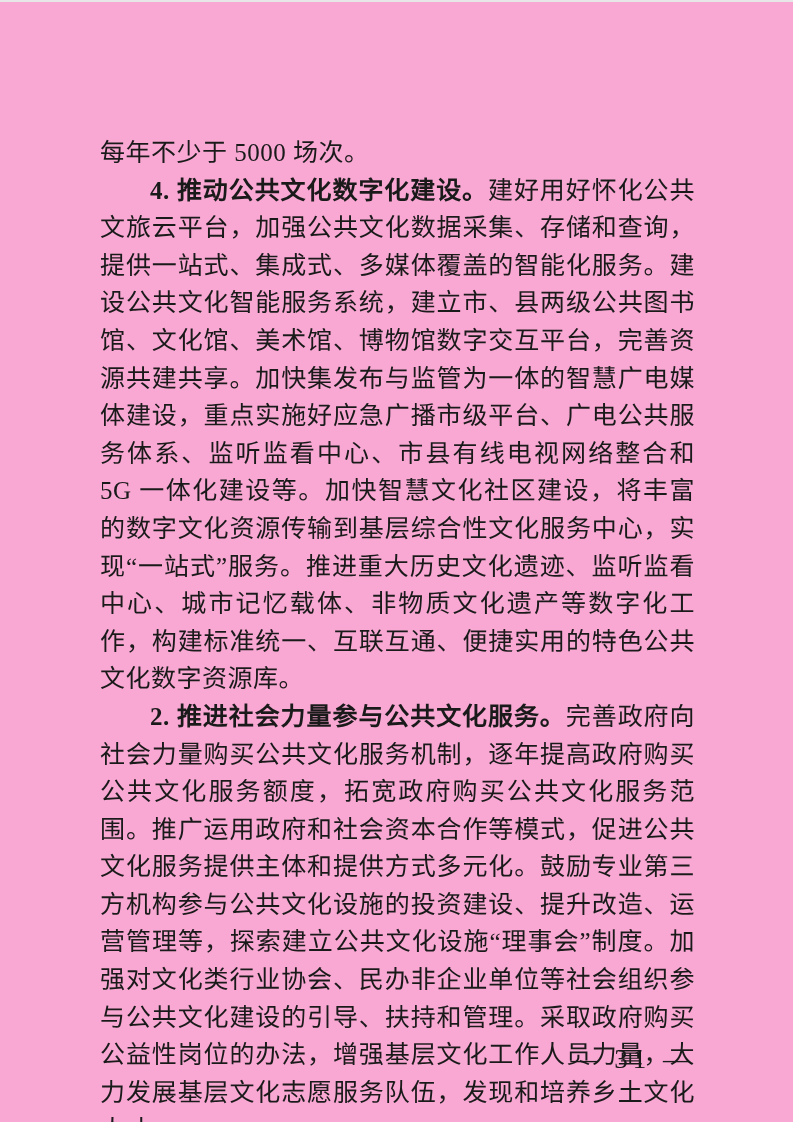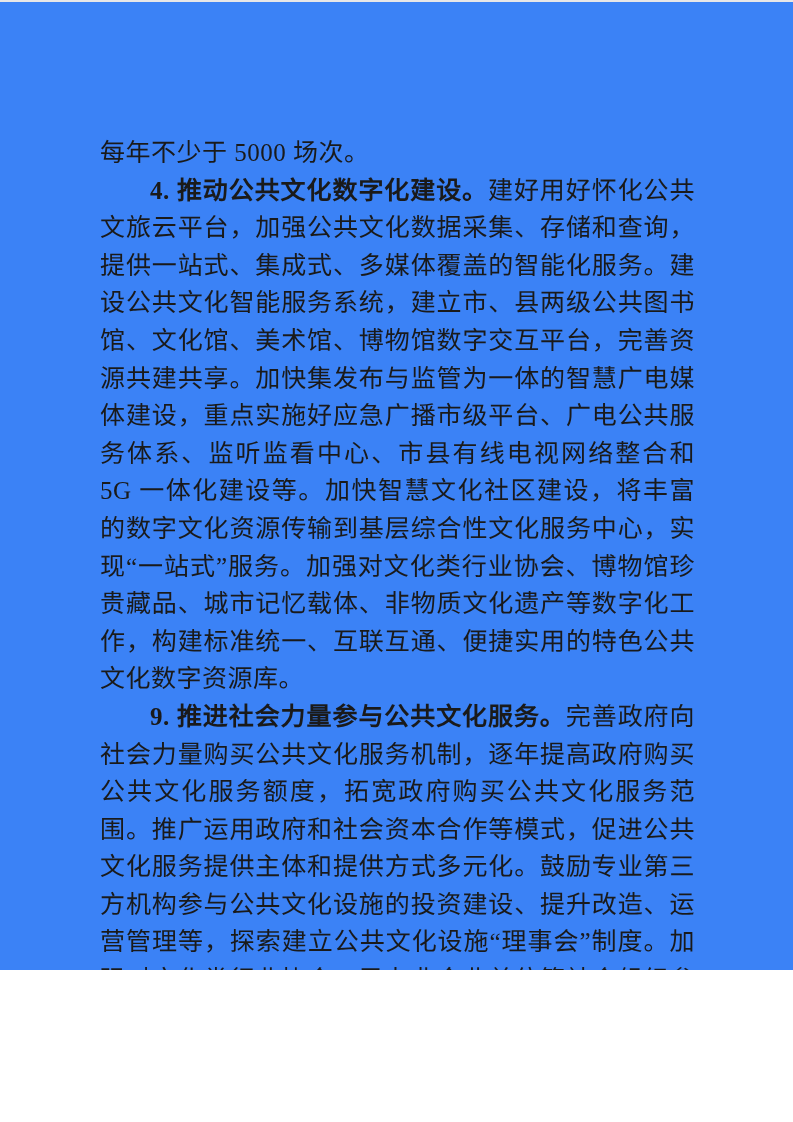--- a/index.html
+++ b/index.html
@@ -3,22 +3,22 @@
 <meta charset="utf-8">
 <style>
   html, body {
     margin: 0;
     padding: 0;
     background: #ffffff;
   }
   .page {
     position: relative;
     width: 793px;
-    height: 970px;
-    background: #3b82f6;
+    height: 1122px;
+    background: #f9a8d4;
     color: #1a1a1a;
     font-family: "Liberation Serif", "DejaVu Serif", serif;
     overflow: hidden;
     box-sizing: border-box;
   }
   
   .scan-edge {
     position: absolute;
     top: 0;
     left: 0;
@@ -60,22 +60,22 @@
 </head>
 <body>
 
 <div class="page">
   <div class="scan-edge"></div>
 
   <div class="page-body">
     <p class="para continuation">每年不少于 5000 场次。</p>
 
     <p class="para indented">
-      <span class="lead">4. 推动公共文化数字化建设。</span><span>建好用好怀化公共文旅云平台，加强公共文化数据采集、存储和查询，提供一站式、集成式、多媒体覆盖的智能化服务。建设公共文化智能服务系统，建立市、县两级公共图书馆、文化馆、美术馆、博物馆数字交互平台，完善资源共建共享。加快集发布与监管为一体的智慧广电媒体建设，重点实施好应急广播市级平台、广电公共服务体系、监听监看中心、市县有线电视网络整合和 5G 一体化建设等。加快智慧文化社区建设，将丰富的数字文化资源传输到基层综合性文化服务中心，实现“一站式”服务。加强对文化类行业协会、博物馆珍贵藏品、城市记忆载体、非物质文化遗产等数字化工作，构建标准统一、互联互通、便捷实用的特色公共文化数字资源库。</span>
+      <span class="lead">4. 推动公共文化数字化建设。</span><span>建好用好怀化公共文旅云平台，加强公共文化数据采集、存储和查询，提供一站式、集成式、多媒体覆盖的智能化服务。建设公共文化智能服务系统，建立市、县两级公共图书馆、文化馆、美术馆、博物馆数字交互平台，完善资源共建共享。加快集发布与监管为一体的智慧广电媒体建设，重点实施好应急广播市级平台、广电公共服务体系、监听监看中心、市县有线电视网络整合和 5G 一体化建设等。加快智慧文化社区建设，将丰富的数字文化资源传输到基层综合性文化服务中心，实现“一站式”服务。推进重大历史文化遗迹、监听监看中心、城市记忆载体、非物质文化遗产等数字化工作，构建标准统一、互联互通、便捷实用的特色公共文化数字资源库。</span>
     </p>
 
     <p class="para indented">
-      <span class="lead">9. 推进社会力量参与公共文化服务。</span><span>完善政府向社会力量购买公共文化服务机制，逐年提高政府购买公共文化服务额度，拓宽政府购买公共文化服务范围。推广运用政府和社会资本合作等模式，促进公共文化服务提供主体和提供方式多元化。鼓励专业第三方机构参与公共文化设施的投资建设、提升改造、运营管理等，探索建立公共文化设施“理事会”制度。加强对文化类行业协会、民办非企业单位等社会组织参与公共文化建设的引导、扶持和管理。采取政府购买公益性岗位的办法，增强基层文化工作人员力量，大力发展基层文化志愿服务队伍，发现和培养乡土文化人才。</span>
+      <span class="lead">2. 推进社会力量参与公共文化服务。</span><span>完善政府向社会力量购买公共文化服务机制，逐年提高政府购买公共文化服务额度，拓宽政府购买公共文化服务范围。推广运用政府和社会资本合作等模式，促进公共文化服务提供主体和提供方式多元化。鼓励专业第三方机构参与公共文化设施的投资建设、提升改造、运营管理等，探索建立公共文化设施“理事会”制度。加强对文化类行业协会、民办非企业单位等社会组织参与公共文化建设的引导、扶持和管理。采取政府购买公益性岗位的办法，增强基层文化工作人员力量，大力发展基层文化志愿服务队伍，发现和培养乡土文化人才。</span>
     </p>
   </div>
 
   <div class="page-footer">— 31 —</div>
 </div>
 
 </body></html>

